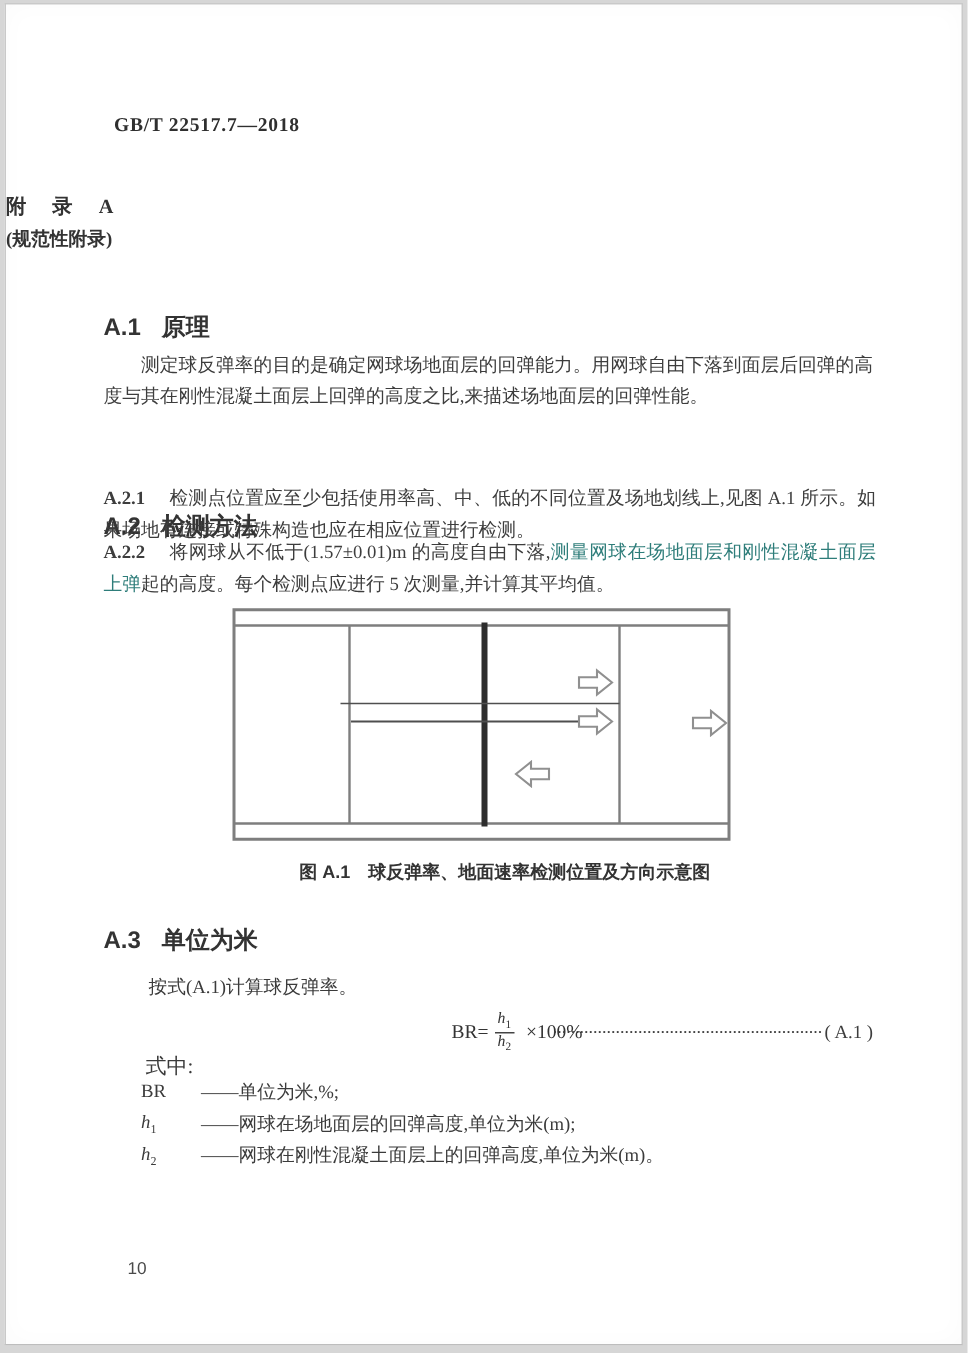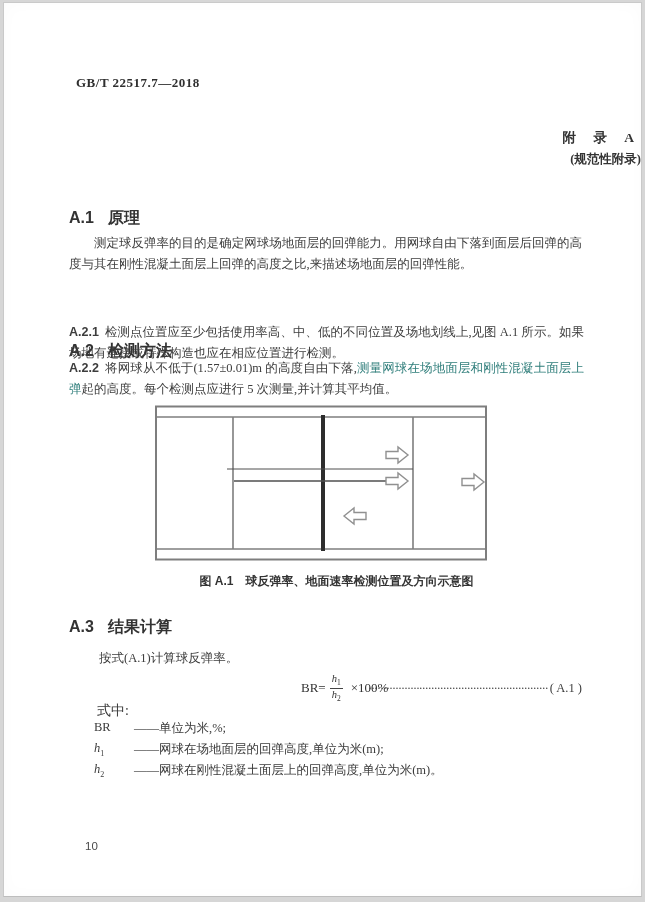--- a/index.html
+++ b/index.html
@@ -19,42 +19,42 @@
     border-bottom-color:#bdbdbd;
     box-shadow:inset 0 0 18px rgba(0,0,0,0.02);
   }
   .abs{position:absolute;}
   .doc-header{
     left:72px;top:72px;
     font-weight:bold;font-size:13px;letter-spacing:0.5px;color:#2f2f2f;
     font-family:"Liberation Serif","DejaVu Serif",serif;
   }
   .title-block{
-    left:0;top:124px;width:637px;text-align:right;
+    left:0;top:124px;width:637px;text-align:left;
     font-weight:bold;color:#333;
   }
   .title-line1{font-size:13.5px;letter-spacing:7px;line-height:22px;}
-  .title-line2{font-size:12.5px;line-height:21px;padding-left:20px;}
+  .title-line2{font-size:12.5px;line-height:21px;}
   .title-line3{font-size:12.5px;line-height:21px;letter-spacing:1px;}
   .h2{
     font-family:"Liberation Sans","DejaVu Sans",sans-serif;
     font-weight:bold;font-size:16px;color:#333;
   }
   .h2 .num{margin-right:14px;}
   .sec-a1-h{left:65px;top:205px;}
   .para{
     font-size:12.5px;line-height:21px;text-align:justify;color:#3d3d3d;
   }
   .a1-para{left:65px;top:230px;width:513px;text-indent:2em;}
   .sec-a2-h{left:65px;top:294px;margin-top:44px;}
   .a21-para{left:65px;top:319px;width:515px;}
   .a22-para{left:65px;top:355px;width:515px;}
   .clause-num{
-    font-family:Liberation Sans, sans-serif;
-    font-weight:bold;margin-right:6px;
+    font-family:Liberation Serif, serif;
+    font-weight:bold;margin-right:16px;
   }
   .tinted{color:#2e7d7a;}
   .figure-wrap{left:150px;top:402px;width:334px;height:158px;}
   .figure-caption{
     left:0;top:570px;width:637px;text-align:center;
     font-family:"Liberation Sans","DejaVu Sans",sans-serif;
     font-weight:bold;font-size:12px;color:#333;
   }
   .figure-caption .cap-num{margin-right:12px;margin-left:28px;}
   .sec-a3-h{left:65px;top:614px;}
@@ -148,21 +148,21 @@
       <path class="arrow" d="M308,73.5 L320,73.5 L320,69 L330,77 L320,85 L320,80.5 L308,80.5 Z"></path>
       <path class="arrow" d="M212,107.5 L200,107.5 L200,103 L190,111 L200,119 L200,114.5 L212,114.5 Z"></path>
     </svg>
   </div>
 
   <div class="abs figure-caption">
     <span class="cap-num">图 A.1</span><span>球反弹率、地面速率检测位置及方向示意图</span>
   </div>
 
   <div class="abs h2 sec-a3-h">
-    <span class="num">A.3</span><span>结果计算</span>
+    <span class="num">A.3</span><span>单位为米</span>
   </div>
 
   <div class="abs a3-intro">按式(A.1)计算球反弹率。</div>
 
   <div class="abs formula-row">
     <div class="formula">
       <span>BR</span>
         <span>=</span>
         <span class="frac">
           <span class="num fvar"><span>h</span><sub>1</sub></span>

